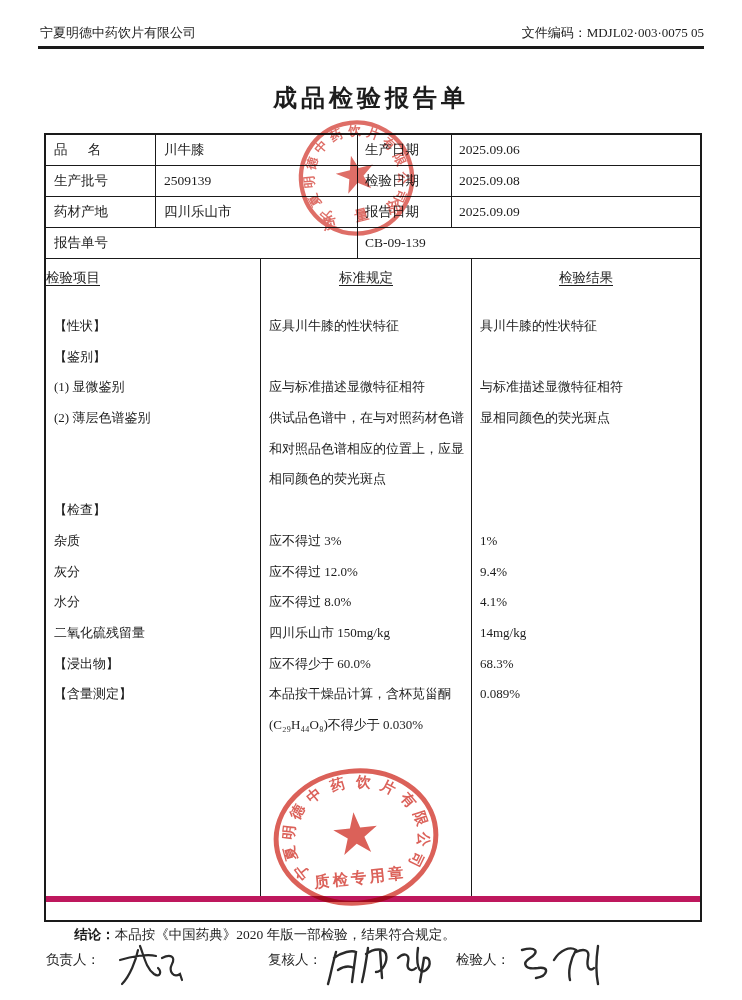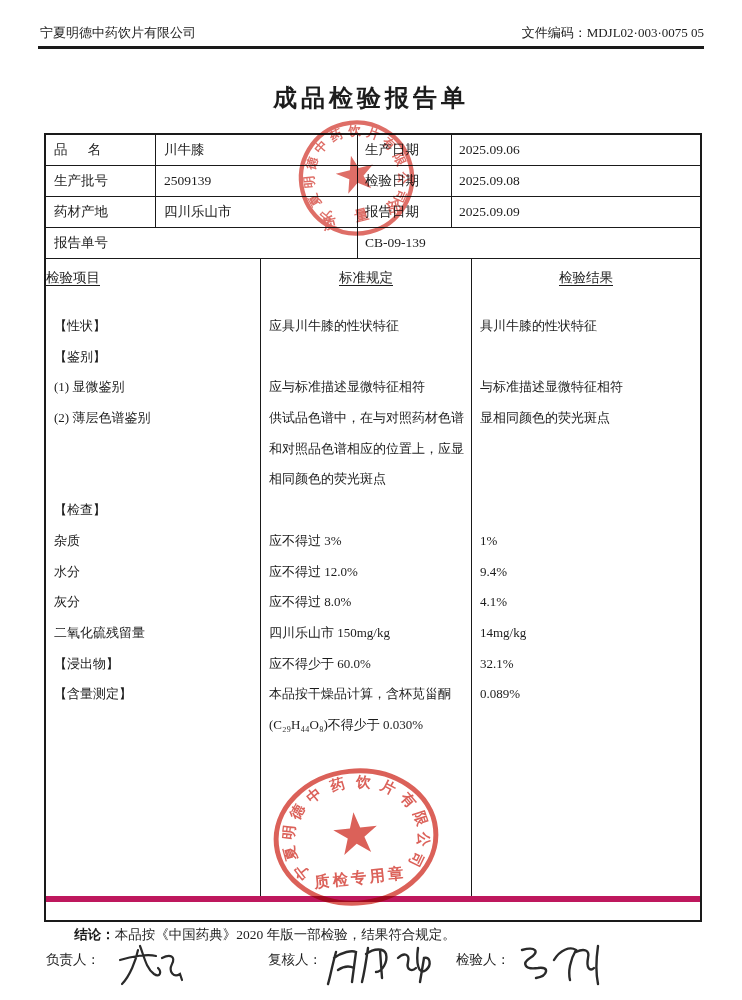--- a/index.html
+++ b/index.html
@@ -92,22 +92,22 @@
         <div class="dhead"><span>检验项目</span></div>
         <div id="col-item-lines">
             <div class="dline">【性状】</div>
             <div class="dline">【鉴别】</div>
             <div class="dline">(1) 显微鉴别</div>
             <div class="dline">(2) 薄层色谱鉴别</div>
             <div class="dline"></div>
             <div class="dline"></div>
             <div class="dline">【检查】</div>
             <div class="dline">杂质</div>
+            <div class="dline">灰分</div>
             <div class="dline">水分</div>
-            <div class="dline">灰分</div>
             <div class="dline">二氧化硫残留量</div>
             <div class="dline">【浸出物】</div>
             <div class="dline">【含量测定】</div>
             <div class="dline"></div>
           </div>
       </div>
       <div class="dcol dcol-standard">
         <div class="dhead"><span>标准规定</span></div>
         <div id="col-standard-lines">
             <div class="dline">应具川牛膝的性状特征</div>
@@ -133,21 +133,21 @@
             <div class="dline"></div>
             <div class="dline">与标准描述显微特征相符</div>
             <div class="dline">显相同颜色的荧光斑点</div>
             <div class="dline"></div>
             <div class="dline"></div>
             <div class="dline"></div>
             <div class="dline">1%</div>
             <div class="dline">9.4%</div>
             <div class="dline">4.1%</div>
             <div class="dline">14mg/kg</div>
-            <div class="dline">32.1%</div>
+            <div class="dline">68.3%</div>
             <div class="dline">0.089%</div>
             <div class="dline"></div>
           </div>
       </div>
     </div>
 
     <div class="conclusion">
       <b>结论：</b><span>本品按《中国药典》2020 年版一部检验，结果符合规定。</span>
     </div>
   </div>

